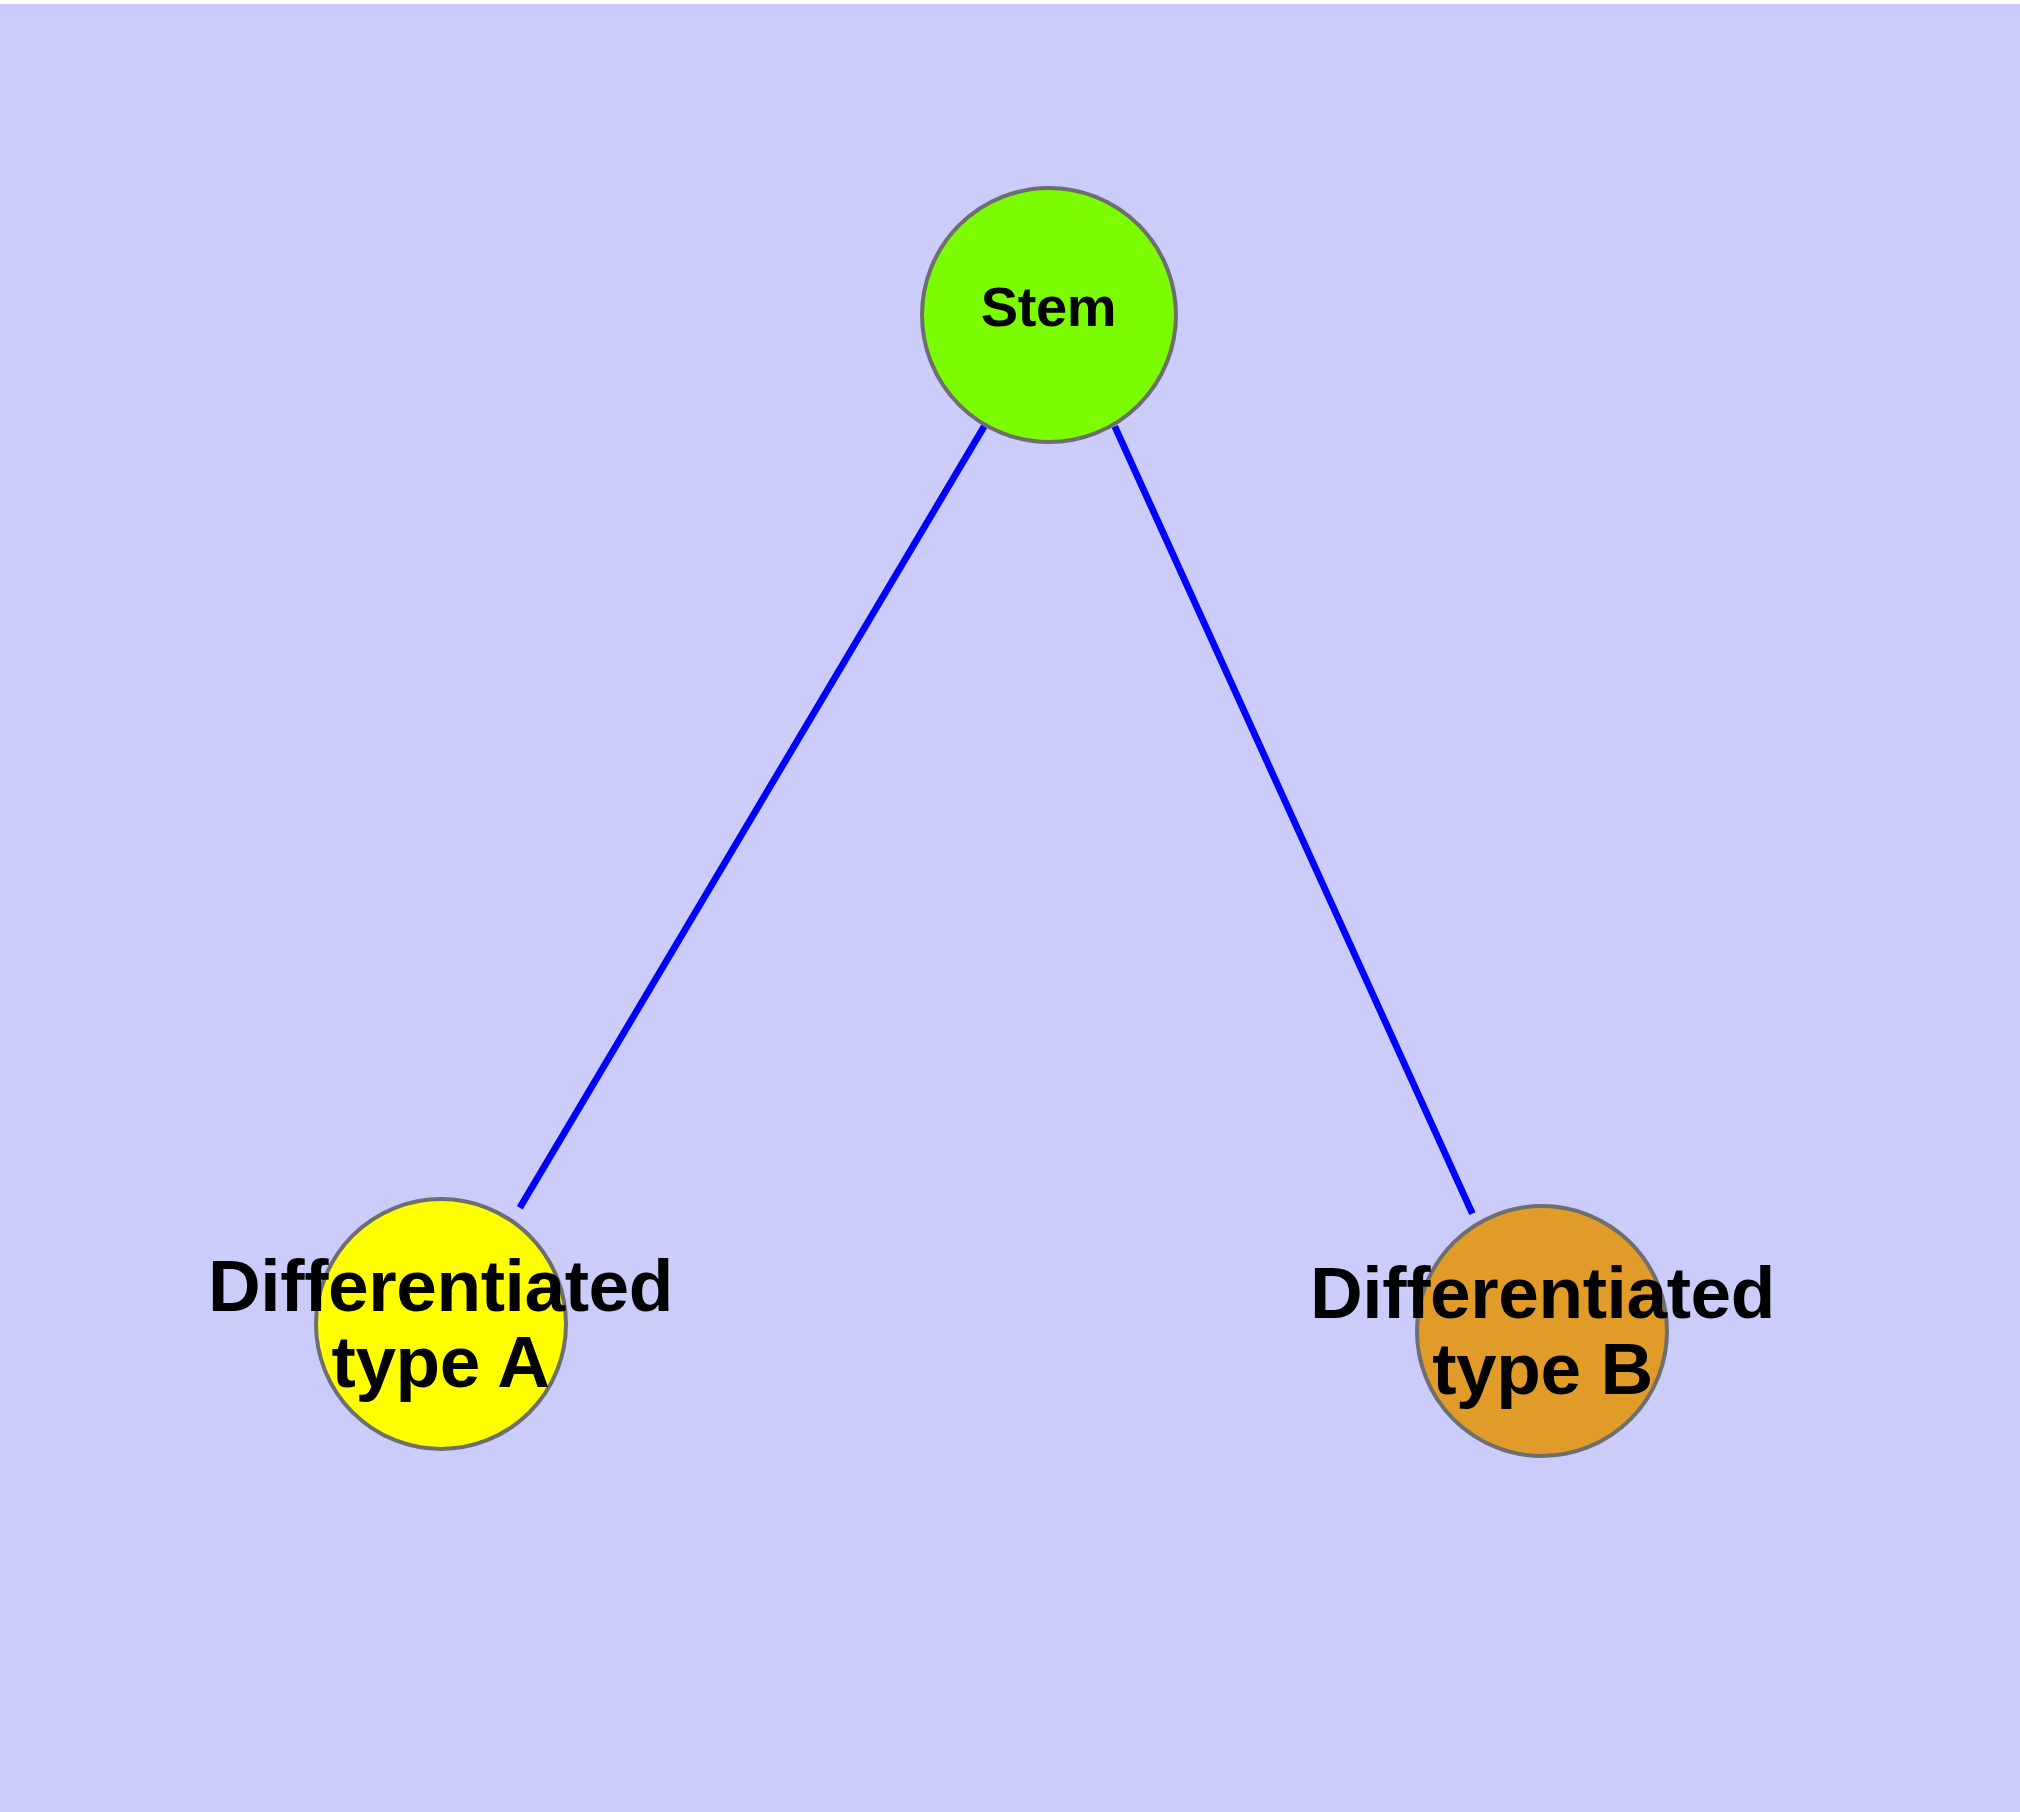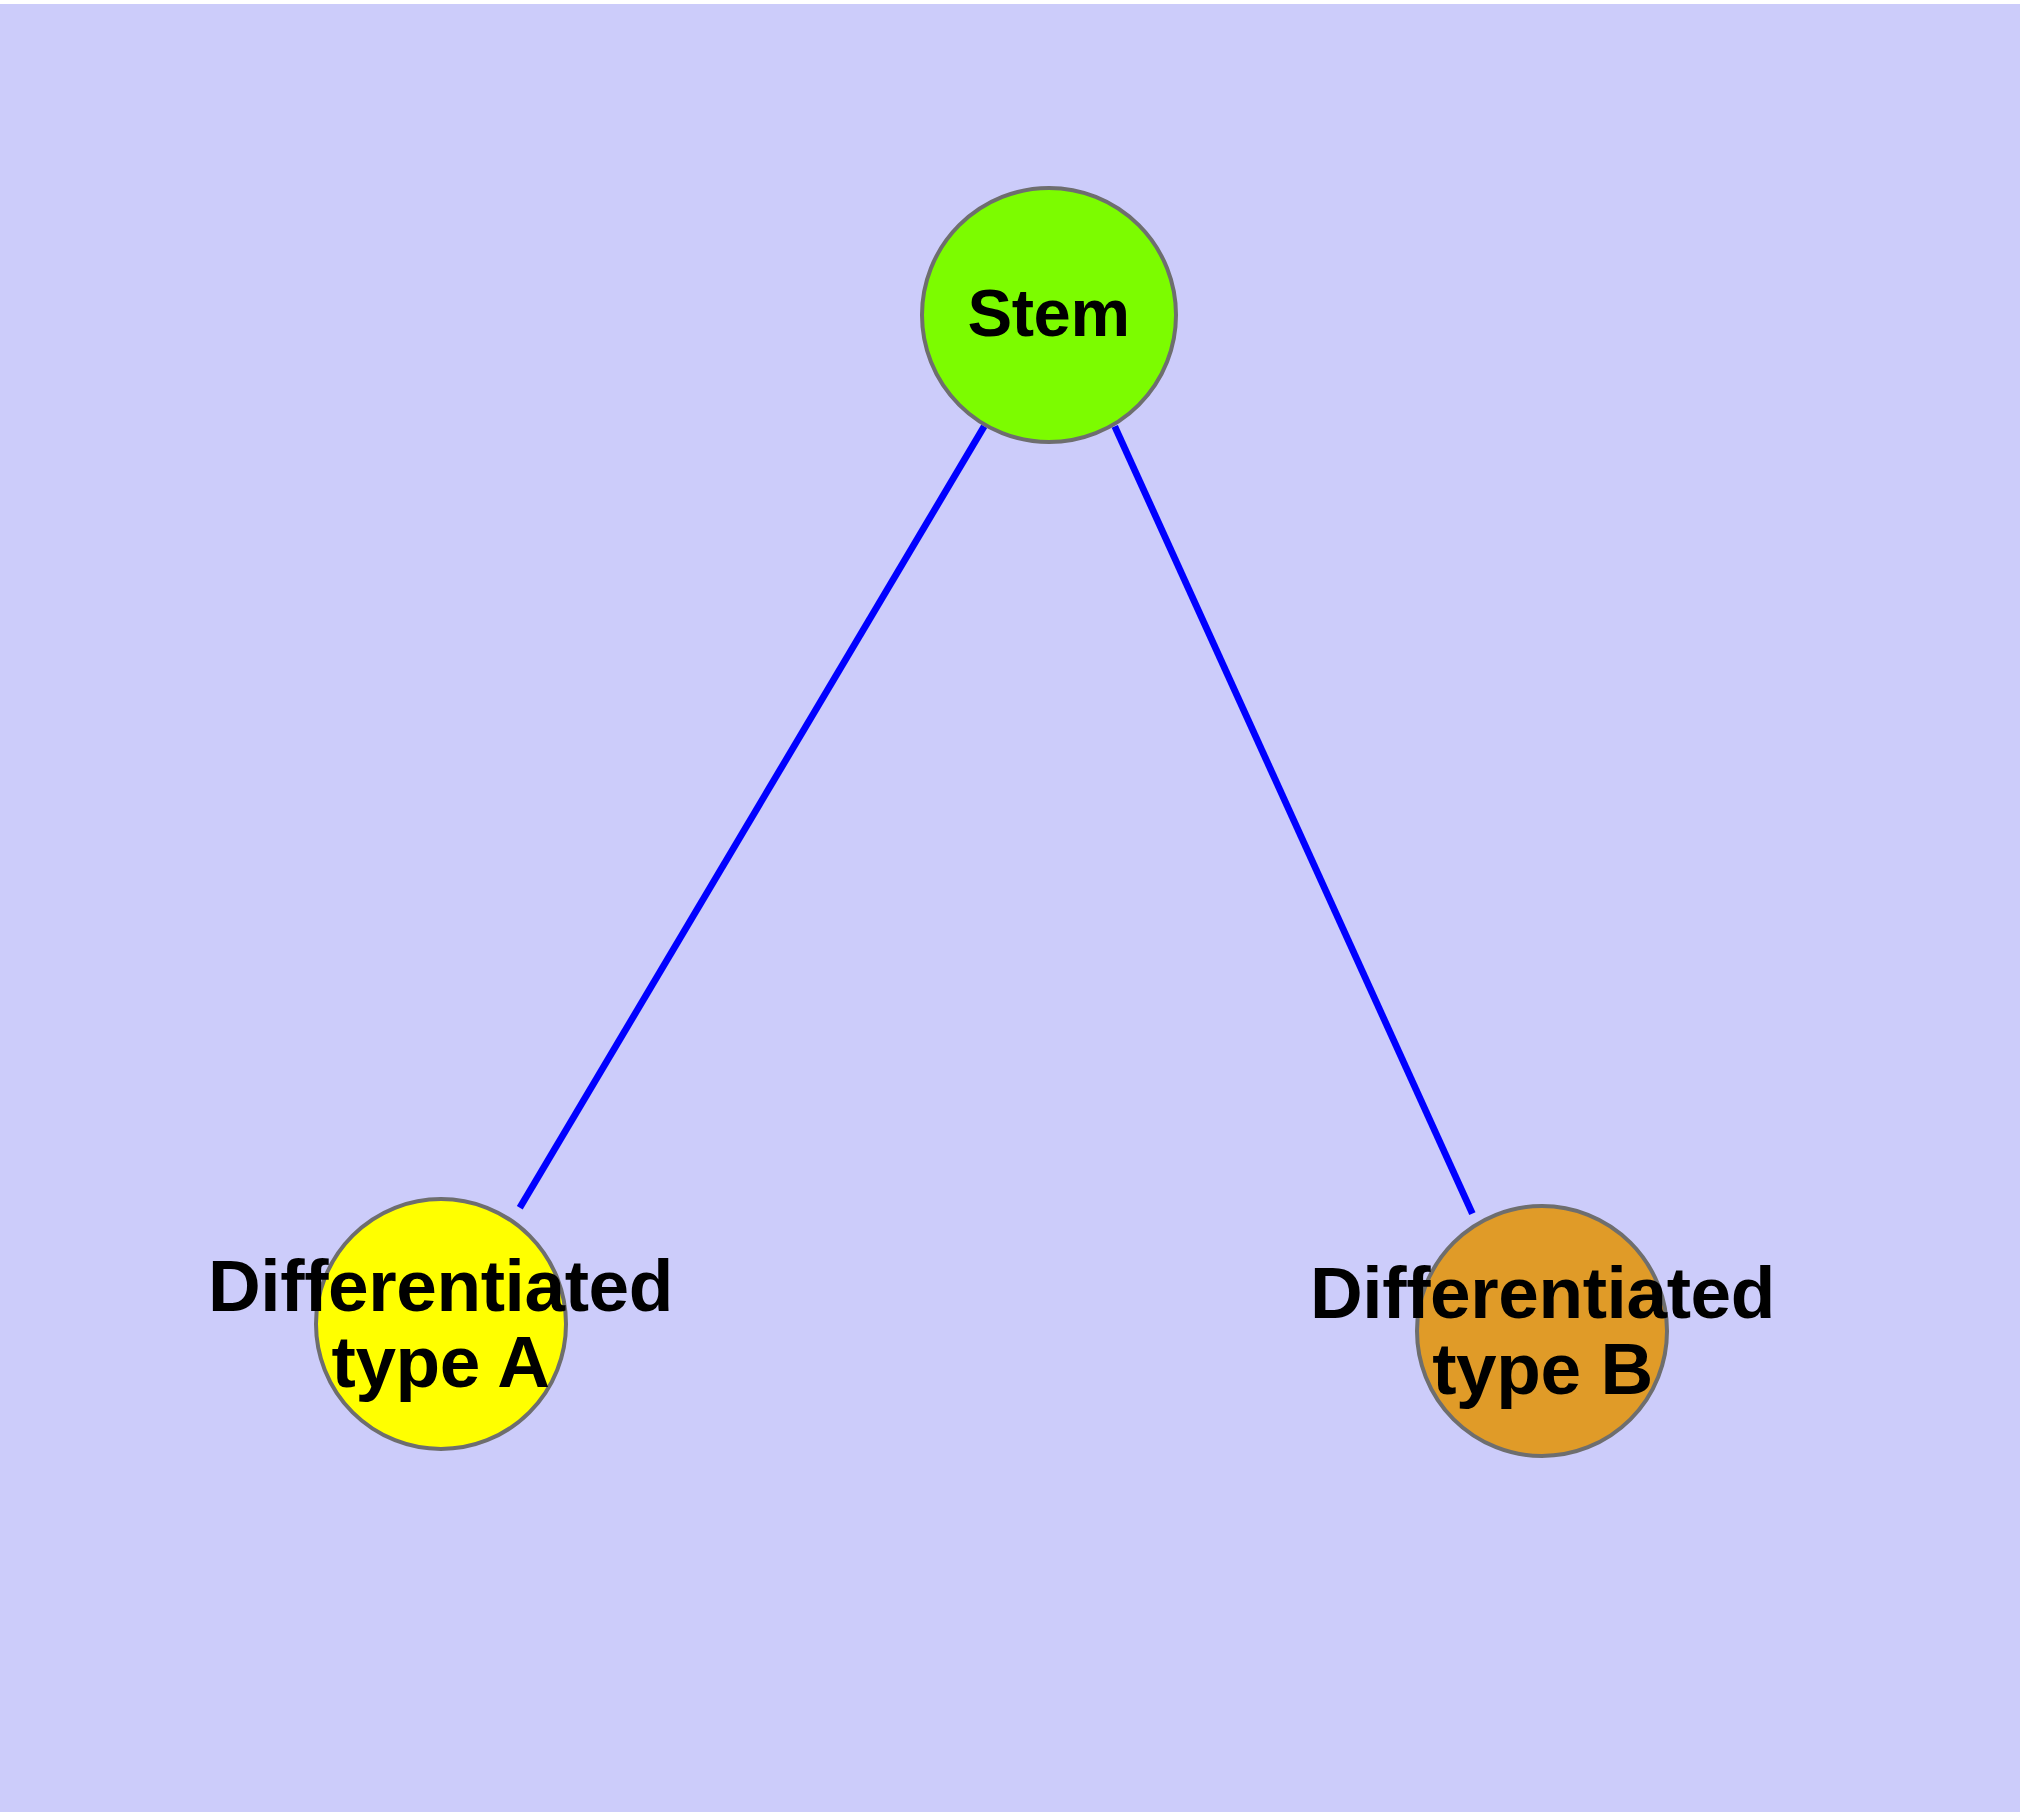--- a/index.html
+++ b/index.html
@@ -62,21 +62,21 @@
 
   <svg id="edge-layer" viewBox="0 0 2384 2138" xmlns="http://www.w3.org/2000/svg">
     <g id="edges-group">
         <line x1="1161" y1="503" x2="613" y2="1425" stroke="#0000ff" stroke-width="8" stroke-linecap="butt"></line>
         <line x1="1315" y1="503" x2="1737" y2="1432" stroke="#0000ff" stroke-width="8" stroke-linecap="butt"></line>
       </g>
   </svg>
 
   <div id="nodes-group">
       <div class="node" style="left: 920px; top: 186px; width: 258px; height: 258px; background: rgb(124, 252, 0); border-color: rgb(110, 110, 110); border-width: 4.2px;"></div>
-      <div class="node-label" style="font-size: 67px; color: rgb(0, 0, 0); width: 1017px; left: 540px; top: 278px;">Stem</div>
+      <div class="node-label" style="font-size: 56px; color: rgb(0, 0, 0); width: 1017px; left: 540px; top: 278px;">Stem</div>
       <div class="node" style="left: 314px; top: 1197px; width: 254px; height: 254px; background: rgb(255, 255, 0); border-color: rgb(110, 110, 110); border-width: 4.2px;"></div>
       <div class="node-label" style="font-size: 73px; color: rgb(0, 0, 0); width: 1017px; left: -68px; top: 1248px;">Differentiated
 type A</div>
       <div class="node" style="left: 1415px; top: 1204px; width: 254px; height: 254px; background: rgb(224, 155, 40); border-color: rgb(110, 110, 110); border-width: 4.2px;"></div>
       <div class="node-label" style="font-size: 73px; color: rgb(0, 0, 0); width: 1017px; left: 1034px; top: 1255px;">Differentiated
 type B</div>
     </div>
 
 </div>
 

